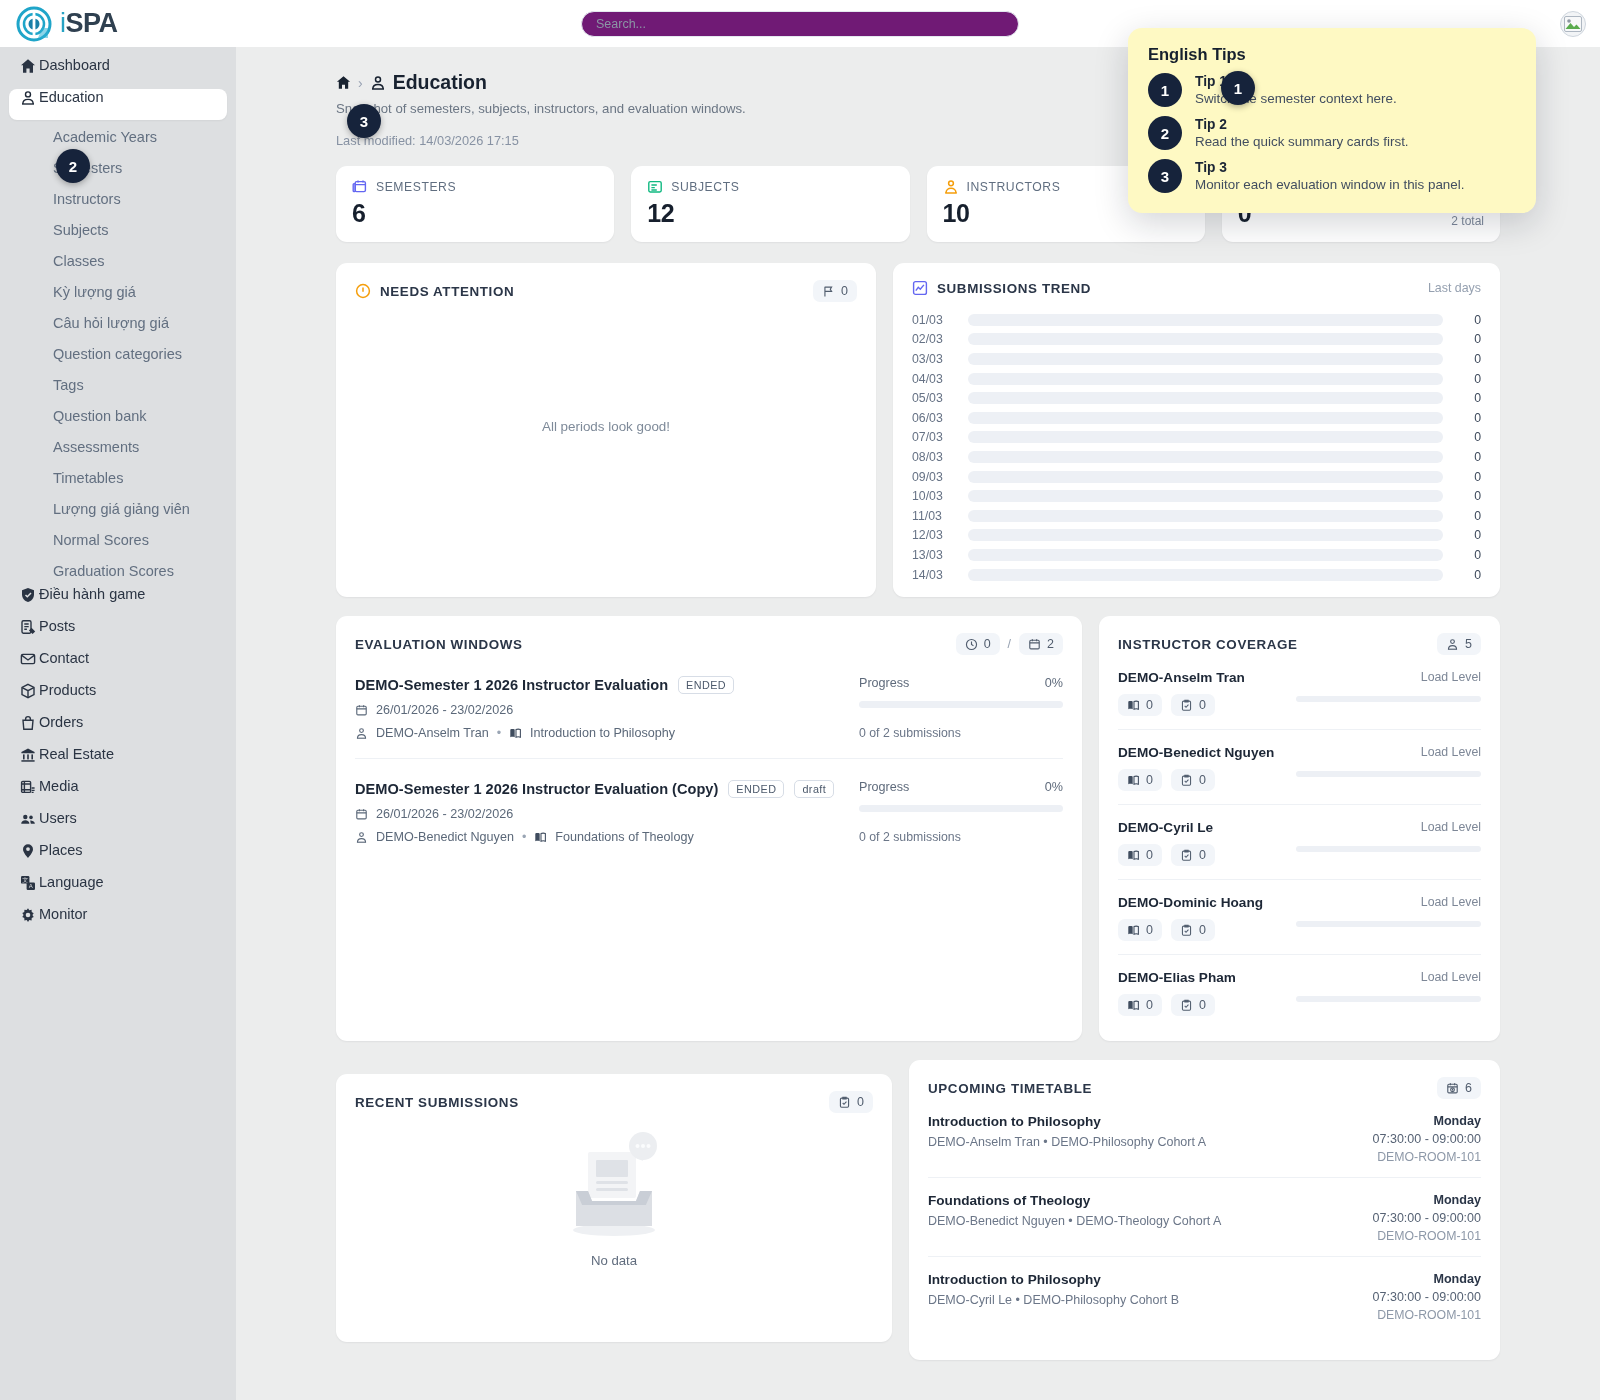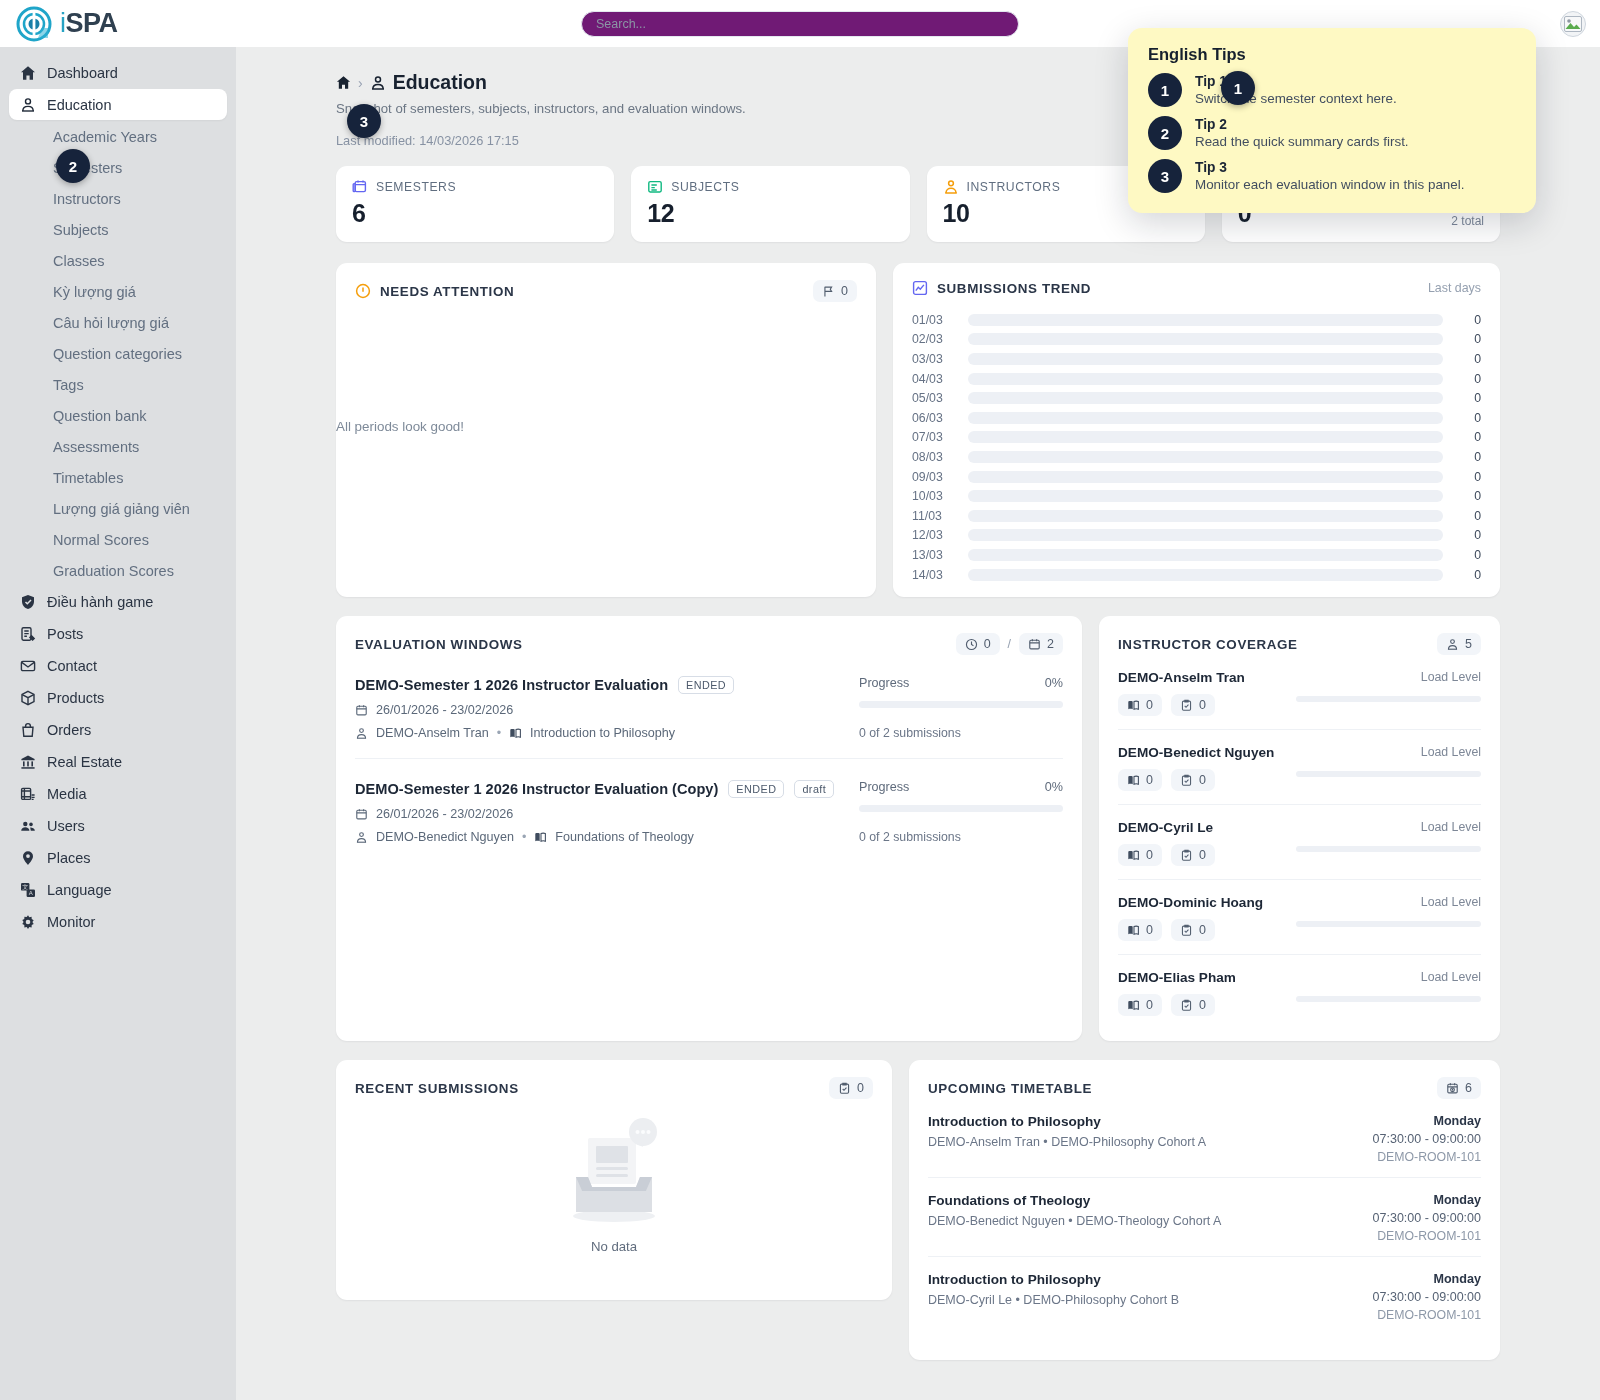--- a/index.html
+++ b/index.html
@@ -39,21 +39,21 @@
     display: flex; align-items: center; justify-content: center; overflow: hidden;
   }
 
   
   .sidebar {
     position: absolute; top: 47px; left: 0; width: 236px; height: 1353px;
     background: #dddfe1; padding: 10px 9px 0 9px;
     overflow: hidden;
   }
   .nav-item {
-    display: flex; align-items: center; gap: 11px;
+    display: flex; align-items: flex-start; gap: 3px;
     height: 31px; padding: 0 10px; border-radius: 8px;
     font-size: 14.5px; color: #2a3443; cursor: pointer;
     margin-bottom: 1px;
   }
   .nav-item.active { background: #ffffff; font-weight: 500; box-shadow: 0 1px 2px rgba(0,0,0,.05); }
   .nav-item .ico { width: 17px; height: 17px; flex: 0 0 17px; display:flex; align-items:center; justify-content:center; }
   .sub-item {
     height: 31px; display: flex; align-items: center;
     padding-left: 44px; font-size: 14.5px; color: #626f80; cursor: pointer;
   }
@@ -85,21 +85,21 @@
 
   
   .panel { background: #fff; border-radius: 11px; box-shadow: 0 1px 2px rgba(16,24,40,.06); }
   .panel-head { display: flex; align-items: center; justify-content: space-between; padding: 17px 19px 0 19px; }
   .panel-title { display: flex; align-items: center; gap: 9px; font-size: 13.4px; font-weight: 700; letter-spacing: .62px; color: #2b3648; }
   .chip { display: inline-flex; align-items: center; gap: 6px; background: #f2f5f9; border-radius: 7px; padding: 4px 9px; font-size: 12.5px; color: #515d6e; }
   .muted-right { font-size: 12.4px; color: #95a0b0; }
 
   .row2 { display: flex; gap: 17px; margin-top: 21px; }
   .needs-panel { width: 540px; height: 334px; position: relative; }
-  .needs-empty { position: absolute; left: 0; right: 0; top: 156px; text-align: left; font-size: 13.4px; color: #7e8a99; }
+  .needs-empty { position: absolute; left: 0; right: 0; top: 156px; text-align: center; font-size: 13.4px; color: #7e8a99; }
   .trend-panel { flex: 1; height: 334px; padding-bottom: 8px; }
 
   .trend-rows { padding: 14px 19px 0 19px; }
   .trend-row { display: flex; align-items: center; height: 19.6px; }
   .trend-date { width: 52px; font-size: 12.3px; color: #667285; }
   .trend-bar-wrap { flex: 1; height: 12px; background: #edf0f5; border-radius: 6px; margin: 0 12px 0 4px; overflow: hidden; }
   .trend-bar { height: 100%; background: #6366f1; border-radius: 6px; }
   .trend-val { width: 26px; text-align: right; font-size: 12.3px; color: #3e4a5c; }
 
   .row3 { display: flex; gap: 17px; margin-top: 19px; }
@@ -126,21 +126,21 @@
   .cov-item:last-child { border-bottom: none; }
   .cov-left { width: 178px; }
   .cov-name { font-size: 13.6px; font-weight: 700; color: #1d2736; }
   .cov-chips { display: flex; gap: 9px; margin-top: 9px; }
   .cov-right { flex: 1; text-align: right; }
   .cov-load-label { font-size: 12.3px; color: #7d8797; }
   .cov-track { margin-top: 12px; height: 6px; background: #edf0f5; border-radius: 3px; }
   .cov-fill { height: 100%; background: #6366f1; border-radius: 3px; }
 
   .row4 { display: flex; gap: 17px; margin-top: 19px; }
-  .subs-panel { width: 556px; height: 240px; position: relative; }
+  .subs-panel { width: 556px; height: 268px; position: relative; margin-top: 14px; }
   .tt-panel { flex: 1; height: 300px; }
   .empty-ill { position: absolute; left: 0; right: 0; top: 55px; display: flex; flex-direction: column; align-items: center; }
   .empty-label { margin-top: 12px; font-size: 13.2px; color: #616d7e; }
 
   .tt-list { padding: 0 19px; }
   .tt-item { display: flex; justify-content: space-between; padding: 15px 0 13px 0; border-bottom: 1px solid #eef1f5; }
   .tt-item:last-child { border-bottom: none; }
   .tt-subject { font-size: 13.6px; font-weight: 700; color: #1d2736; }
   .tt-meta { margin-top: 6px; font-size: 12.5px; color: #6b7688; }
   .tt-right { text-align: right; }

